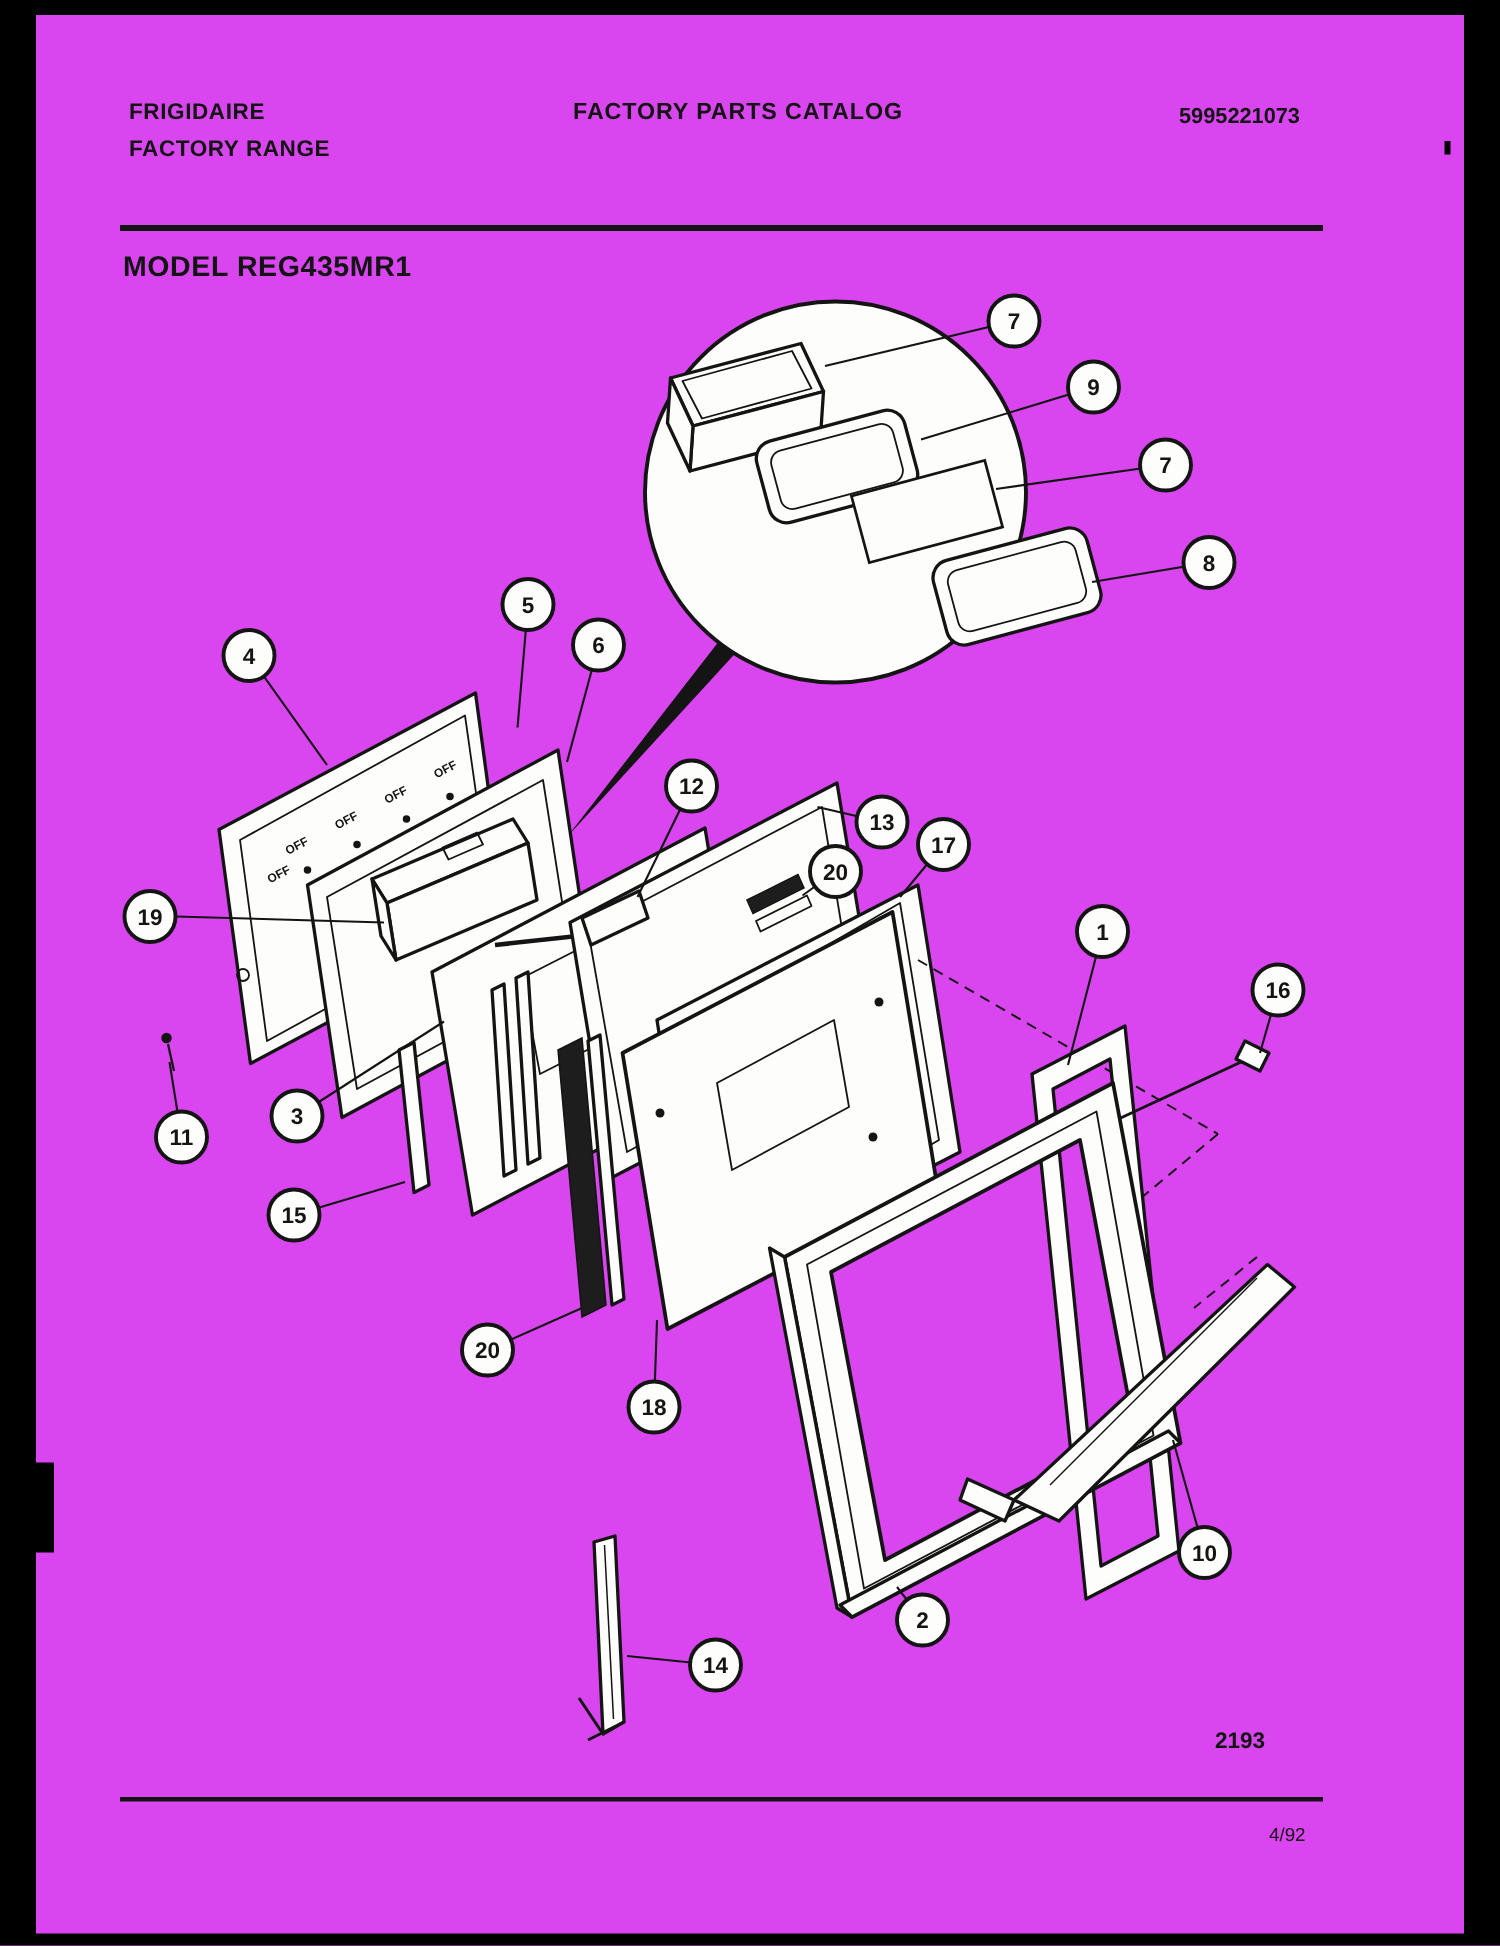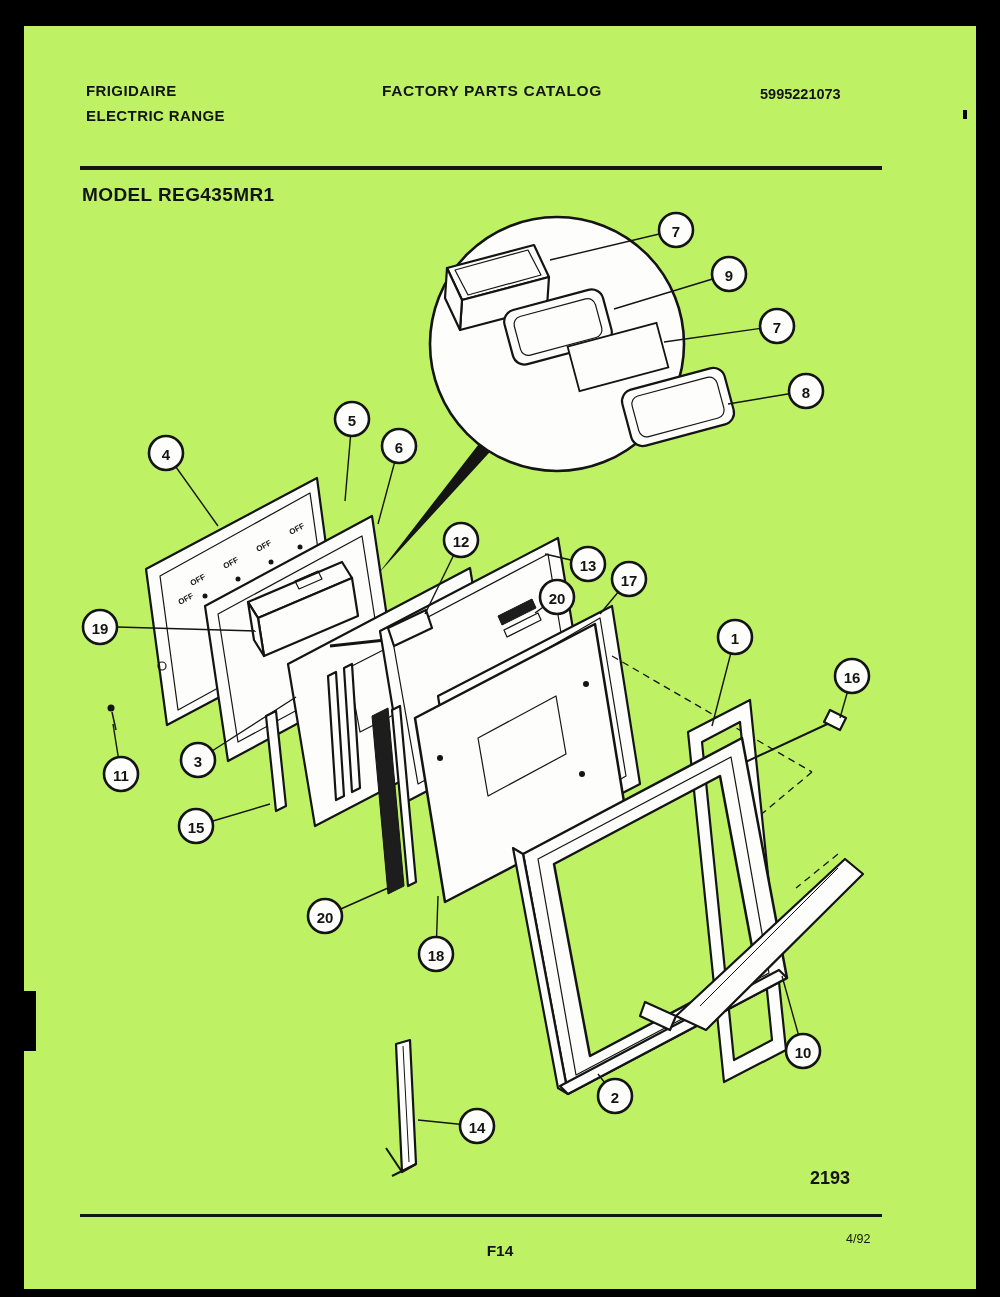--- a/index.html
+++ b/index.html
@@ -1,28 +1,28 @@
 <!DOCTYPE html>
 <html><head>
 <meta charset="utf-8">
 <style>
   html,body{margin:0;padding:0;}
   body{
     width:1000px;height:1297px;background:#000;position:relative;overflow:hidden;
     font-family:"Liberation Sans",sans-serif;color:#141414;
   }
-  .page{position:absolute;left:24px;top:10px;right:24px;bottom:8px;background:#bef264;margin-top:16px;}
+  .page{position:absolute;left:24px;top:10px;right:24px;bottom:8px;background:#d946ef;}
   .abs{position:absolute;}
   .brand{left:62px;top:52px;font-weight:bold;font-size:15px;line-height:25px;letter-spacing:.4px;}
   .title{left:0;right:16px;top:56px;text-align:center;font-weight:bold;font-size:15.5px;letter-spacing:.6px;}
-  .docnum{left:736px;top:60px;font-weight:bold;font-size:14.5px;}
+  .docnum{left:762px;top:60px;font-weight:bold;font-size:14.5px;}
   .rule{background:#141414;}
   .rule-top{left:56px;top:140px;width:802px;height:4px;}
   .model{left:58px;top:158px;font-weight:bold;font-size:19px;letter-spacing:.4px;}
-  .figcode{left:786px;top:1142px;font-weight:bold;font-size:18px;}
+  .figcode{left:786px;top:1142px;font-weight:bold;font-size:15px;}
   .rule-bottom{left:56px;top:1188px;width:802px;height:2.5px;}
   .pagecode{left:0;right:0;top:1216px;text-align:center;font-weight:bold;font-size:15.5px;}
   .rev{left:822px;top:1206px;font-weight:normal;font-size:12.5px;}
   svg.diagram{position:absolute;left:0;top:0;}
   .part{fill:#fdfdfb;stroke:#141414;stroke-width:2.2;stroke-linejoin:round;}
   .part-heavy{fill:#fdfdfb;stroke:#141414;stroke-width:2.5;stroke-linejoin:round;}
   .part-light{fill:none;stroke:#141414;stroke-width:1.2;stroke-linejoin:round;}
   .dark{fill:#1d1d1d;stroke:#141414;stroke-width:1;}
   .leader{stroke:#141414;stroke-width:1.4;fill:none;}
   .dashed{stroke:#141414;stroke-width:1.3;stroke-dasharray:7 5;fill:none;}
@@ -31,21 +31,21 @@
   .marking{font:bold 8px "Liberation Sans",sans-serif;fill:#141414;}
 </style>
 </head>
 <body>
 
 <div class="page">
 
   <header>
     <div class="abs brand">
       <div>FRIGIDAIRE</div>
-      <div>ELECTRIC RANGE</div>
+      <div>FACTORY RANGE</div>
     </div>
     <div class="abs title">FACTORY PARTS CATALOG</div>
     <div class="abs docnum">5995221073</div>
   </header>
 
   <div class="abs rule rule-top"></div>
   <div class="abs model">MODEL REG435MR1</div>
 
   <svg class="diagram" width="952" height="1279" viewBox="24 10 952 1279">
 
@@ -308,15 +308,14 @@
       <text x="803" y="1036">10</text>
     </g>
     <g class="callout">
       <circle cx="477" cy="1110" r="17"></circle>
       <text x="477" y="1111">14</text>
     </g>
   </svg>
 
   <div class="abs figcode">2193</div>
   <div class="abs rule rule-bottom"></div>
-  <div class="abs pagecode">F14</div>
   <div class="abs rev">4/92</div>
 </div>
 
 </body></html>

